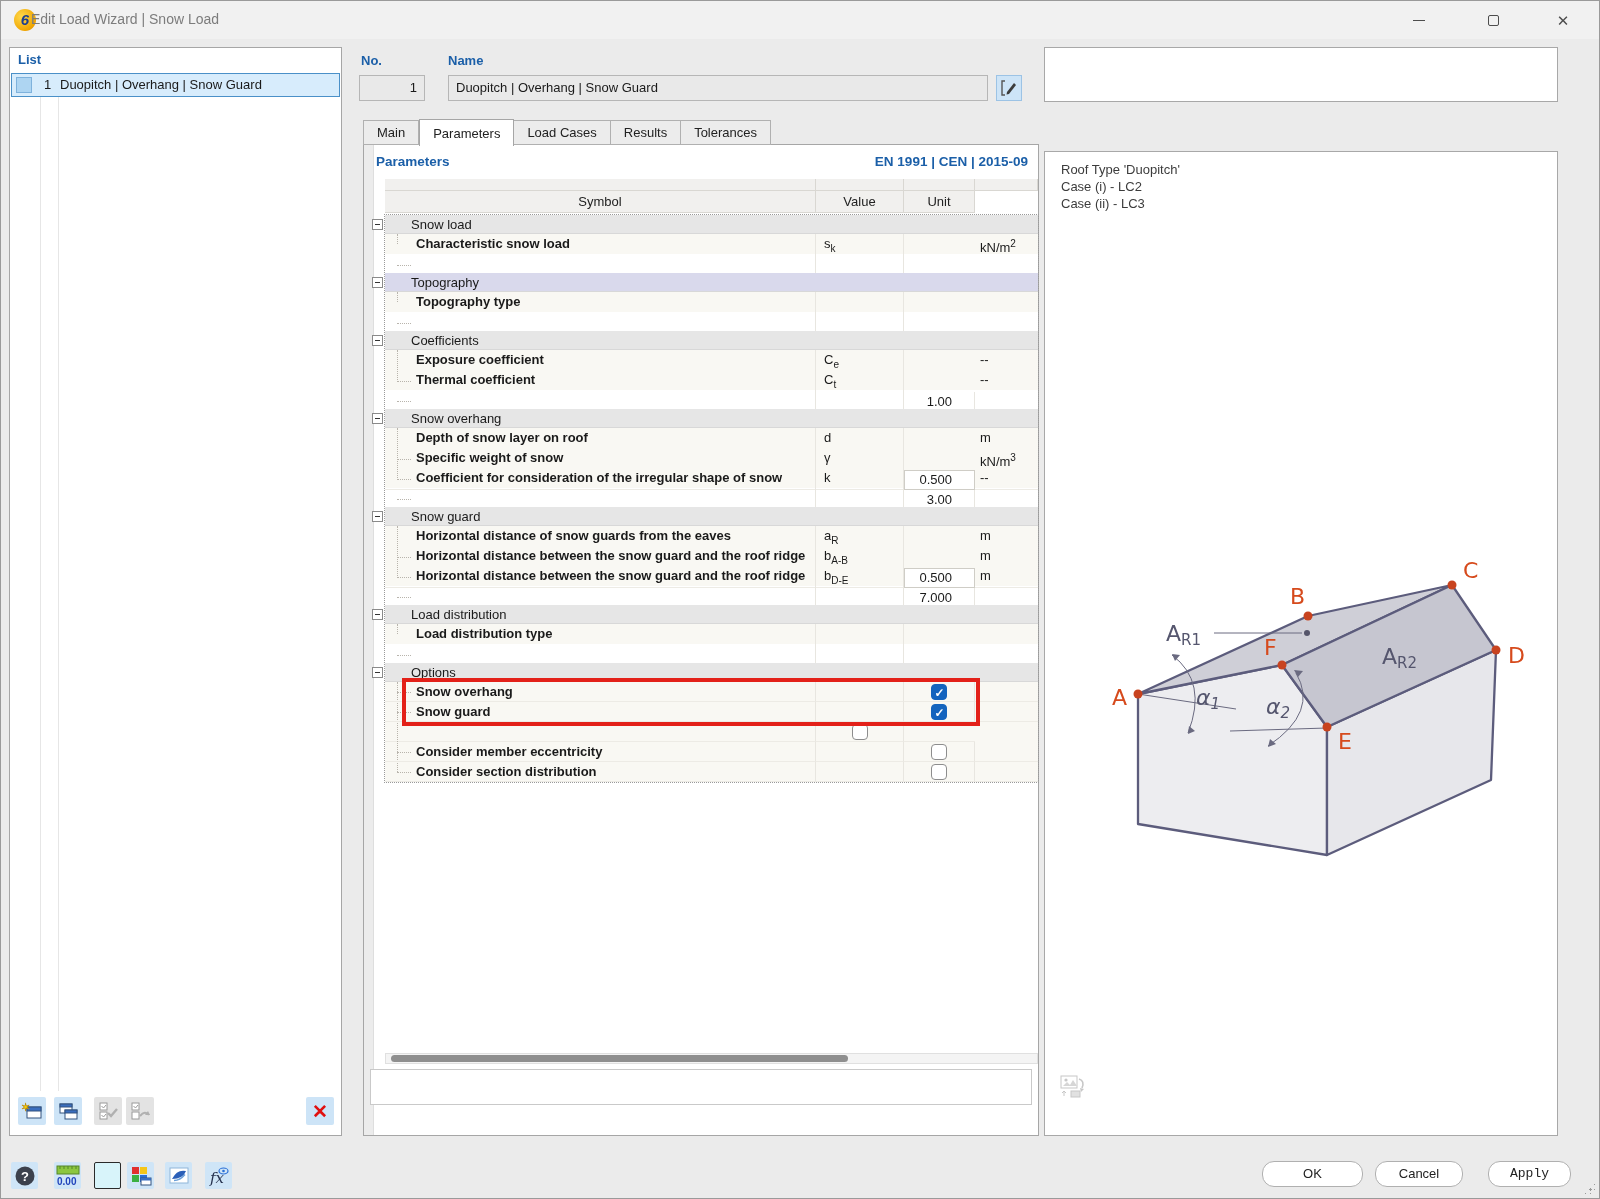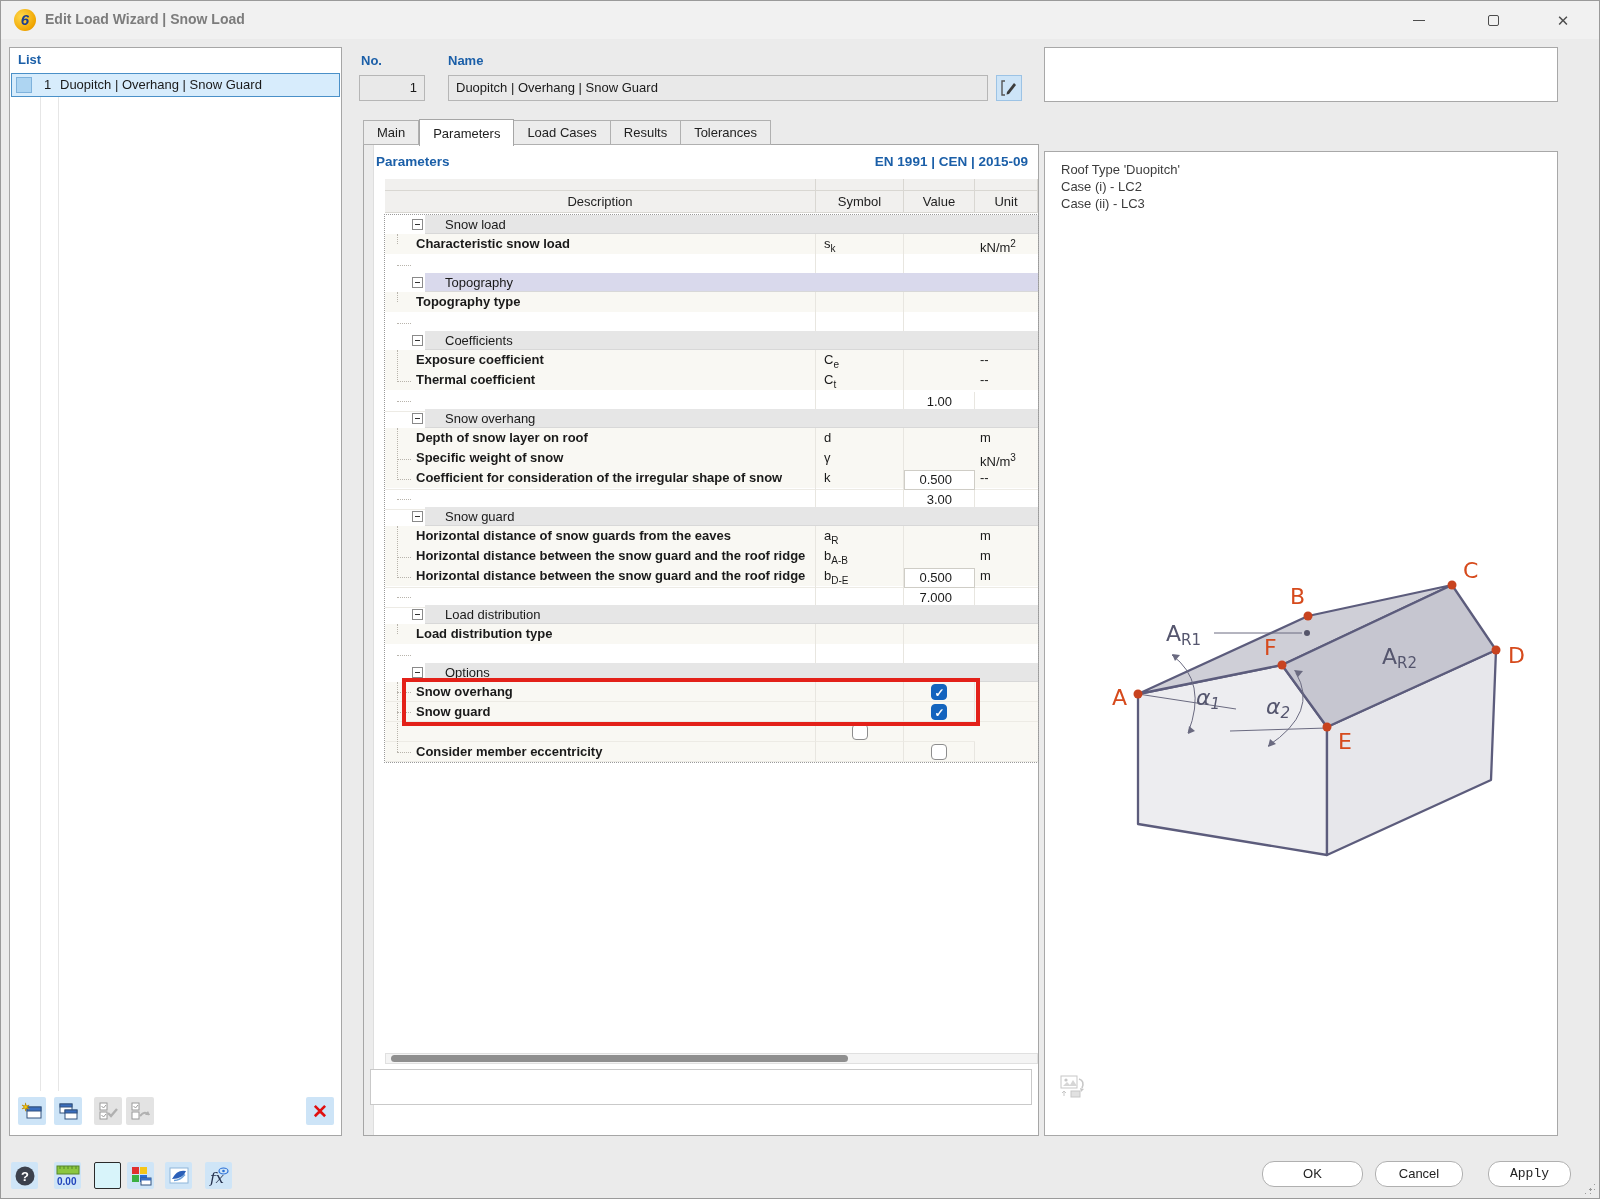--- a/index.html
+++ b/index.html
@@ -7,21 +7,21 @@
   body {
     position:relative; background:#ebebeb;
     font-family:"Liberation Sans", sans-serif; color:#1a1a1a; font-size:13px;
     border:1px solid #9a9a9a; overflow:hidden;
   }
   
   .titlebar { position:absolute; left:0; top:0; width:100%; height:38px; background:#f1f1f1; }
   .app-icon { position:absolute; left:13px; top:8px; width:22px; height:22px; border-radius:50%;
     background:radial-gradient(circle at 35% 35%, #ffd94d, #f0a500 70%, #c87800);
     color:#1d3f8f; font-weight:bold; font-size:15px; text-align:center; line-height:22px; font-style:italic; }
-  .title-text { position:absolute; left:44px; top:10px; font-size:14px; color:#7c7c7c;font-weight:bold; }
+  .title-text { position:absolute; left:30px; top:10px; font-size:14px; color:#7c7c7c; }
   .win-btn { position:absolute; top:0; width:60px; height:38px; display:flex; align-items:center; justify-content:center; color:#4d4d4d; }
   .wb-min { right:150px; } .wb-max { right:76px; } .wb-close { right:6px; }
   .glyph-min { width:12px; height:0; border-top:1.6px solid #4d4d4d; display:block; }
   .glyph-max { width:11px; height:11px; border:1.4px solid #4d4d4d; border-radius:2px; display:block; }
   .glyph-close { font-size:15px; line-height:1; }
   
   .list-panel { position:absolute; left:8px; top:46px; width:333px; height:1089px; background:#fff; border:1px solid #a6a6a6; }
   .list-label { position:absolute; left:8px; top:4px; font-weight:bold; color:#1b5fa8; }
   .list-row { position:absolute; left:1px; right:1px; top:25px; height:24px; background:#d7ecfc; border:1px solid #4a90c8; }
   .list-row .swatch { position:absolute; left:4px; top:3px; width:16px; height:16px; background:#aed5f2; border:1px solid #7fb2dc; }
@@ -51,21 +51,21 @@
   .param-panel { position:absolute; left:362px; top:143px; width:676px; height:992px; background:#fff; border:1px solid #a6a6a6; }
   .pp-strip { position:absolute; left:0; top:0; bottom:0; width:10px; background:#ececec; border-right:1px solid #dedede; }
   .pp-title { position:absolute; left:12px; top:9px; font-weight:bold; color:#1b5fa8; font-size:13.5px; }
   .pp-std { position:absolute; right:10px; top:9px; font-weight:bold; color:#1b5fa8; font-size:13.5px; }
   .thead { position:absolute; left:21px; top:34px; width:653px; }
   .thead .strip { display:grid; grid-template-columns:431px 88px 71px 63px; }
   .thead .strip > div { border-right:1px solid #d9d7d2; border-bottom:1px solid #d9d7d2; background:#f1f0ee; }
   .thead .s1 > div { height:12px; }
   .thead .s2 > div { height:22px; line-height:21px; text-align:center; color:#222; }
   .tbody { position:absolute; left:21px; top:70px; width:653px; outline:1px dotted #9a9a9a; }
-  .tgroup { position:relative; height:19px; background:#e6e6e6; line-height:19px; padding-left:20px; border-bottom:1px solid #d8d8d8;margin-left:40px; }
+  .tgroup { position:relative; height:19px; background:#e6e6e6; line-height:19px; padding-left:26px; border-bottom:1px solid #d8d8d8; }
   .tgroup.hl { background:#d9d9ec; }
   .expander { position:absolute; left:-13px; top:4px; width:11px; height:11px; background:#fff; border:1px solid #8a8a8a; }
   .expander::after { content:""; position:absolute; left:2px; top:4px; width:5px; height:0; border-top:1px solid #333; }
   .tspacer { height:19px; background:#fff; }
   .rows { position:relative; }
   .rows::before { content:""; position:absolute; left:12px; top:0; bottom:10px; border-left:1px dotted #b8b4ac; }
   .trow { display:grid; grid-template-columns:431px 88px 71px 63px; height:20px; background:#f9f8f3; }
   .c { border-right:1px solid #e8e6e0; border-bottom:1px solid #edebe5; line-height:19px; white-space:nowrap; }
   .c:last-child { border-right:none; }
   .c.desc { position:relative; padding-left:31px;font-weight:bold; }
@@ -190,21 +190,20 @@
   <div class="pp-std">EN 1991 | CEN | 2015-09</div>
 
   <div class="thead">
     <div class="strip s1">
         <div></div>
         <div></div>
         <div></div>
         <div></div>
       </div>
     <div class="strip s2">
-      <div>Description</div>
       <div>Symbol</div>
       <div>Value</div>
       <div>Unit</div>
     </div>
   </div>
 
   <div class="tbody">
 
     <div class="tgroup">
       <span class="expander"></span>
@@ -343,20 +342,28 @@
       </div>
       <div class="trow">
         <div class="c sym"></div>
         <div class="c center">
             <span class="cb"></span>
           </div>
         <div class="c unit"></div>
       </div>
       <div class="trow">
         <div class="c desc">Consider member eccentricity</div>
+        <div class="c sym"></div>
+        <div class="c center">
+            <span class="cb"></span>
+          </div>
+        <div class="c unit"></div>
+      </div>
+      <div class="trow">
+        <div class="c desc">Consider section distribution</div>
         <div class="c sym"></div>
         <div class="c center">
             <span class="cb"></span>
           </div>
         <div class="c unit"></div>
       </div>
     </div>
 
     <div class="red-hl"></div>
   </div>

